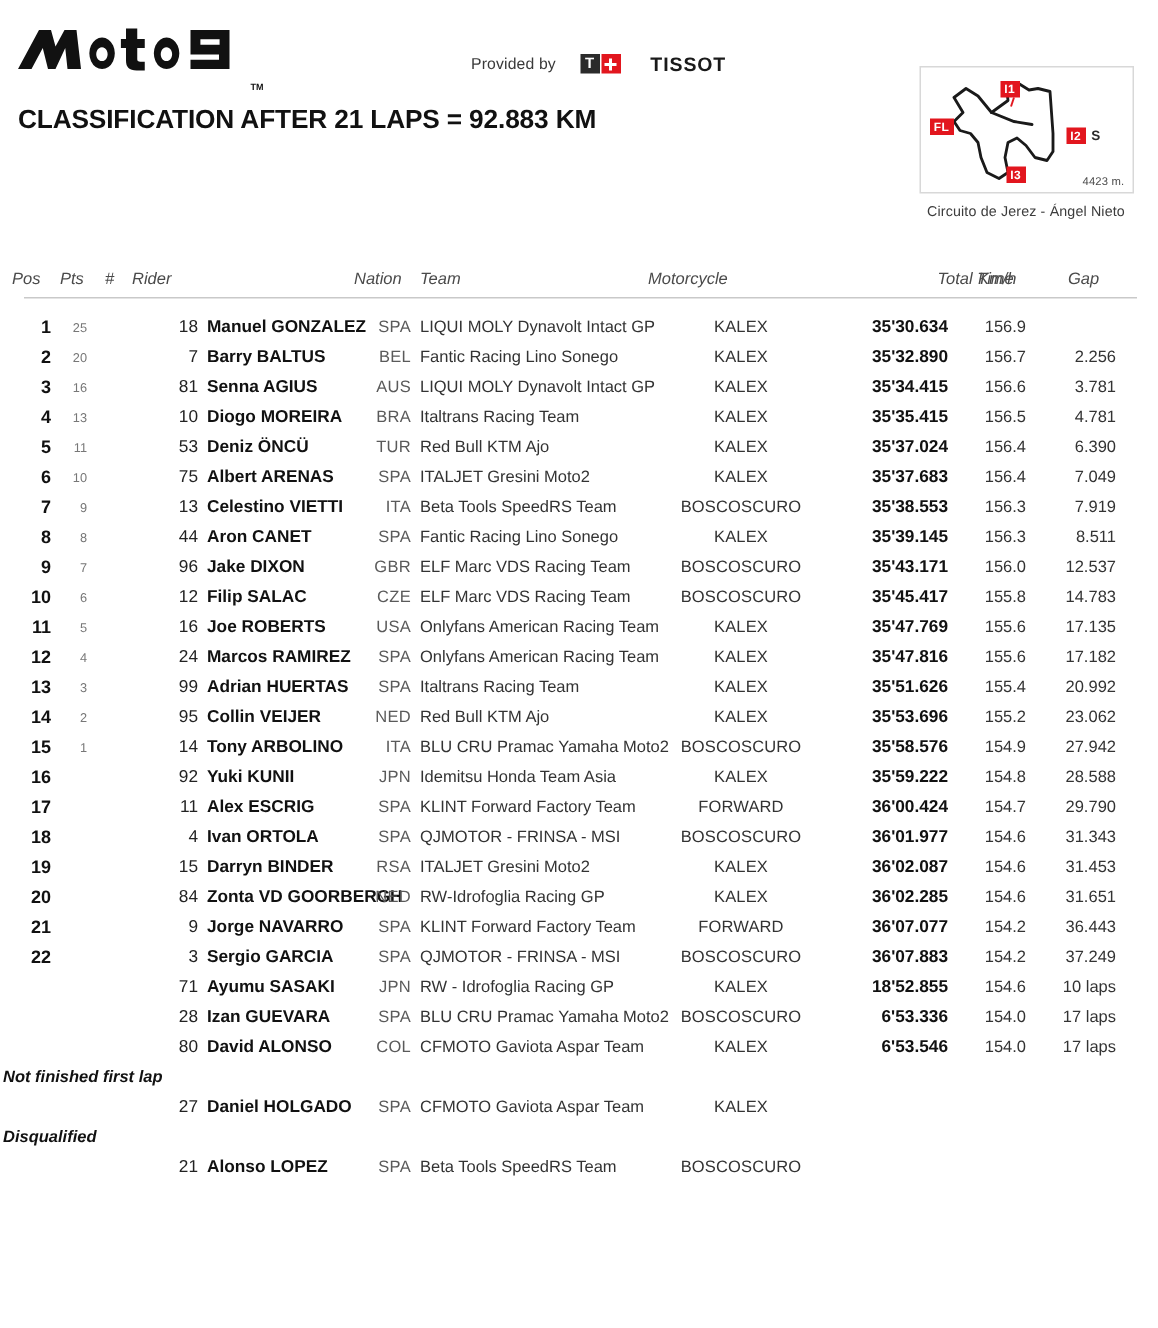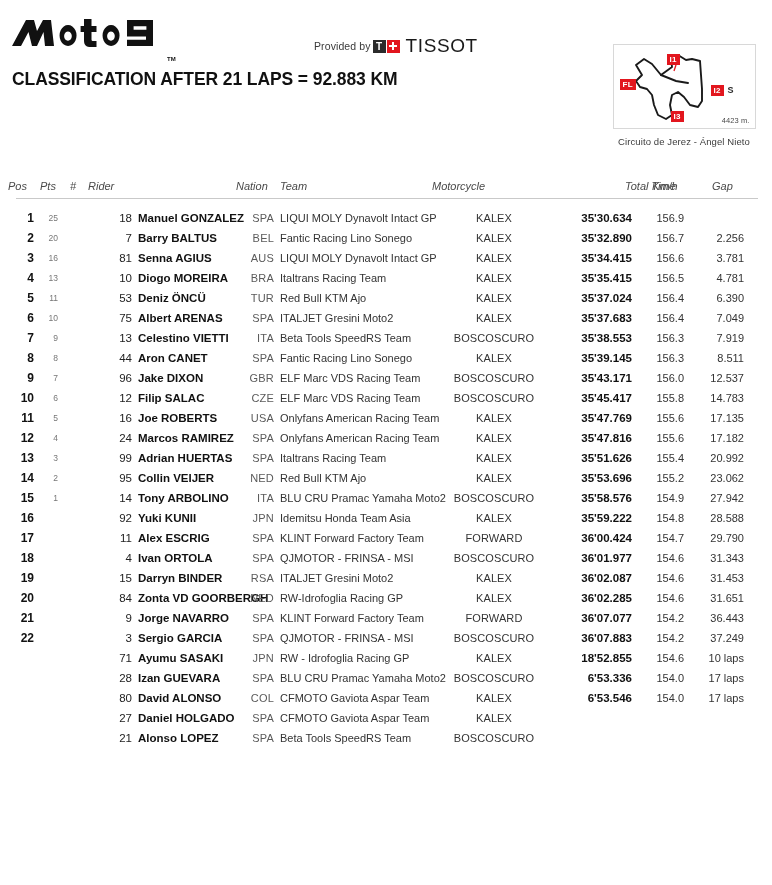--- a/index.html
+++ b/index.html
@@ -16,37 +16,37 @@
   
   .header { position: relative; height: 160px; }
 
   .logo-wrap { position: absolute; left: 10px; top: 18px; }
   .moto2-logo { display: block; }
   .logo-tm {
     position: absolute; left: 157px; top: 38px;
     font-size: 6px; font-weight: 700; color: #111; letter-spacing: 0;
   }
 
-  .provided { position: absolute; left: 304px; top: 35px; display: flex; align-items: center; gap: 2px; padding-left: 10px; }
+  .provided { position: absolute; left: 304px; top: 35px; display: flex; align-items: center; gap: 16px; padding-left: 10px; }
   .provided-label { font-size: 10.5px; color: #3a3a3a; letter-spacing: .1px; }
   .tissot-mark { display: flex; align-items: center; gap: 1px; }
   .tbox {
     width: 13px; height: 13px; background: #2b2b2b; color: #fff;
     font-size: 10px; font-weight: 700; line-height: 13px; text-align: center;
     font-family: "Liberation Sans", sans-serif;
   }
   .xbox { width: 13px; height: 13px; background: #e2161e; position: relative; }
   .xbox::before, .xbox::after {
     content: ""; position: absolute; background: #fff;
   }
   .xbox::before { left: 5.5px; top: 2.5px; width: 2px; height: 8px; }
   .xbox::after  { left: 2.5px; top: 5.5px; width: 8px; height: 2px; }
   .tissot-word {
-    font-size: 19px; font-weight: 400; color: #1a1a1a;
-    letter-spacing: .6px; margin-left: 5px;
+    font-size: 13px; font-weight: 700; color: #1a1a1a;
+    letter-spacing: .6px; margin-left: 19px;
   }
 
   .title-block { position: absolute; left: 12px; top: 70px; }
   .title-main {
     font-size: 17.5px; font-weight: 700; letter-spacing: -.1px;
     color: #111; margin: 0 0 6px 0; line-height: 1.1;
   }
   .title-sub {
     font-size: 14.5px; font-weight: 400; color: #2e2e2e;
     line-height: 1.38; margin: 0; letter-spacing: .1px;
@@ -509,32 +509,38 @@
           <span class="cell c-num v-num">80</span>
           <span class="cell c-rider v-rider">David ALONSO</span>
           <span class="cell c-nation v-nation">COL</span>
           <span class="cell c-team v-team">CFMOTO Gaviota Aspar Team</span>
           <span class="cell c-moto v-moto">KALEX</span>
           <span class="cell c-time v-time">6'53.546</span>
           <span class="cell c-kmh v-kmh">154.0</span>
           <span class="cell c-gap v-gap">17 laps</span>
         </div>
         <div class="row">
+          <span class="section-label">Not finished first lap</span>
+        </div>
+        <div class="row">
           <span class="cell c-pos v-pos"></span>
           <span class="cell c-pts v-pts"></span>
           <span class="cell c-num v-num">27</span>
           <span class="cell c-rider v-rider">Daniel HOLGADO</span>
           <span class="cell c-nation v-nation">SPA</span>
           <span class="cell c-team v-team">CFMOTO Gaviota Aspar Team</span>
           <span class="cell c-moto v-moto">KALEX</span>
           <span class="cell c-time v-time"></span>
           <span class="cell c-kmh v-kmh"></span>
           <span class="cell c-gap v-gap"></span>
         </div>
         <div class="row">
+          <span class="section-label">Disqualified</span>
+        </div>
+        <div class="row">
           <span class="cell c-pos v-pos"></span>
           <span class="cell c-pts v-pts"></span>
           <span class="cell c-num v-num">21</span>
           <span class="cell c-rider v-rider">Alonso LOPEZ</span>
           <span class="cell c-nation v-nation">SPA</span>
           <span class="cell c-team v-team">Beta Tools SpeedRS Team</span>
           <span class="cell c-moto v-moto">BOSCOSCURO</span>
           <span class="cell c-time v-time"></span>
           <span class="cell c-kmh v-kmh"></span>
           <span class="cell c-gap v-gap"></span>

